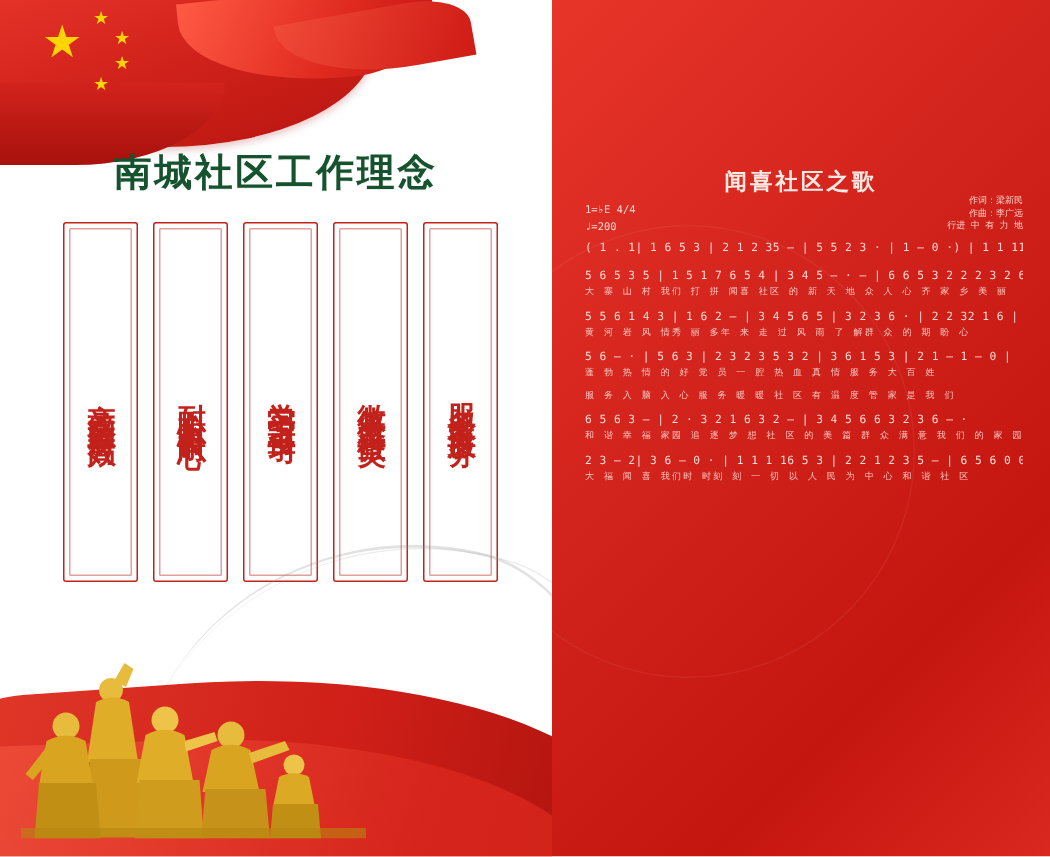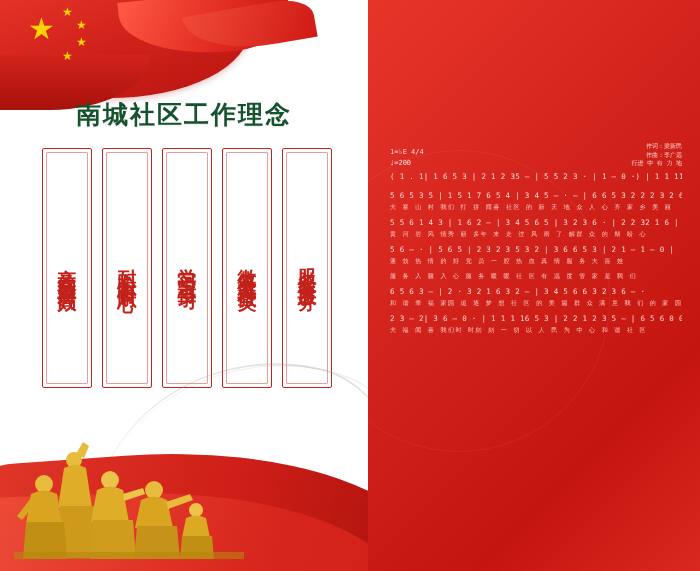--- a/index.html
+++ b/index.html
@@ -129,21 +129,21 @@
   }
   .right-panel:before{
     content:"";position:absolute;left:-60px;top:150px;width:300px;height:300px;
     border:1px solid rgba(255,255,255,.06);border-radius:50%;
   }
   .song-title{
     position:absolute;left:0;top:112px;width:332px;text-align:center;
     color:#ffe9e2;font-size:15px;font-weight:bold;letter-spacing:2px;
   }
   .score{
-    position:absolute;left:22px;top:142px;width:292px;
+    position:absolute;left:22px;top:130px;width:292px;
     color:#ffd9d2;
     font-family:"DejaVu Sans Mono","Liberation Mono",monospace;
   }
   .score-head{
     display:flex;justify-content:space-between;align-items:flex-end;
     font-size:6px;line-height:1.5;margin-bottom:4px;
   }
   .key-sig{font-size:7px;}
   .credits{text-align:right;font-size:6px;line-height:1.45;opacity:.95;}
   .score-line{
@@ -227,20 +227,21 @@
           <path d="M109 70 l20 -6 2 6 -21 7 z" fill="#edc34a"></path>
           <path d="M17 74 l-14 18 5 4 14 -17 z" fill="#d9a520"></path>
 
           <path d="M0 128 l230 0 0 7 -230 0 z" fill="#b8850f" opacity=".6"></path>
         </g>
       </svg>
     </div>
   </div>
 
   <div class="right-panel">
+    <div class="song-title">闻喜社区之歌</div>
 
     <div class="score">
       <div class="score-head">
         <div>
           <div class="key-sig">1=♭E  4/4</div>
           <div class="key-sig">♩=200</div>
         </div>
         <div class="credits">
           <div>作词：梁新民</div>
           <div>作曲：李广远</div>
@@ -254,21 +255,21 @@
       </div>
       <div class="sys">
         <div class="score-line">5 6 5 3 5 | 1 5 1 7 6 5 4 | 3 4 5 — · — | 6  6 5 3 2 2  2 3 2 6 |</div>
         <div class="lyric-line">大 寨 山 村 我们 打 拼  闻喜 社区 的 新 天 地  众 人 心 齐 家 乡 美 丽</div>
       </div>
       <div class="sys">
         <div class="score-line">5 5 6 1 4 3 | 1 6 2 — | 3 4 5 6 5 | 3 2 3 6 · | 2 2  32 1 6 |</div>
         <div class="lyric-line">黄 河 岩 风 情秀 丽  多年 来 走 过 风 雨  了 解群 众 的 期 盼 心</div>
       </div>
       <div class="sys">
-        <div class="score-line">5 6 — · | 5  6 5  | 2  3 2 3 5  3 2 | 3 6 6 5 3 | 2 1 — 1 — 0 |</div>
+        <div class="score-line">5 6 — · | 5  6 3  | 2  3 2 3 5  3 2 | 3 6 1 5 3 | 2 1 — 1 — 0 |</div>
         <div class="lyric-line">蓬 勃  热 情  的 好 党 员  一 腔 热 血  真 情 服 务 大 百 姓</div>
       </div>
       <div class="sys">
         <div class="lyric-line">服 务 入 脑 入 心   服 务  暖 暖 社 区  有 温 度  管 家 是 我 们</div>
       </div>
       <div class="sys">
         <div class="score-line">6  5 6 3 — | 2 · 3 2 1 6 3 2 — | 3 4 5 6 6 3 2 3 6 — ·</div>
         <div class="lyric-line">和 谐 幸 福  家园  追 逐 梦 想 社 区 的 美 篇  群 众 满 意 我 们 的 家 园</div>
       </div>
       <div class="sys">

